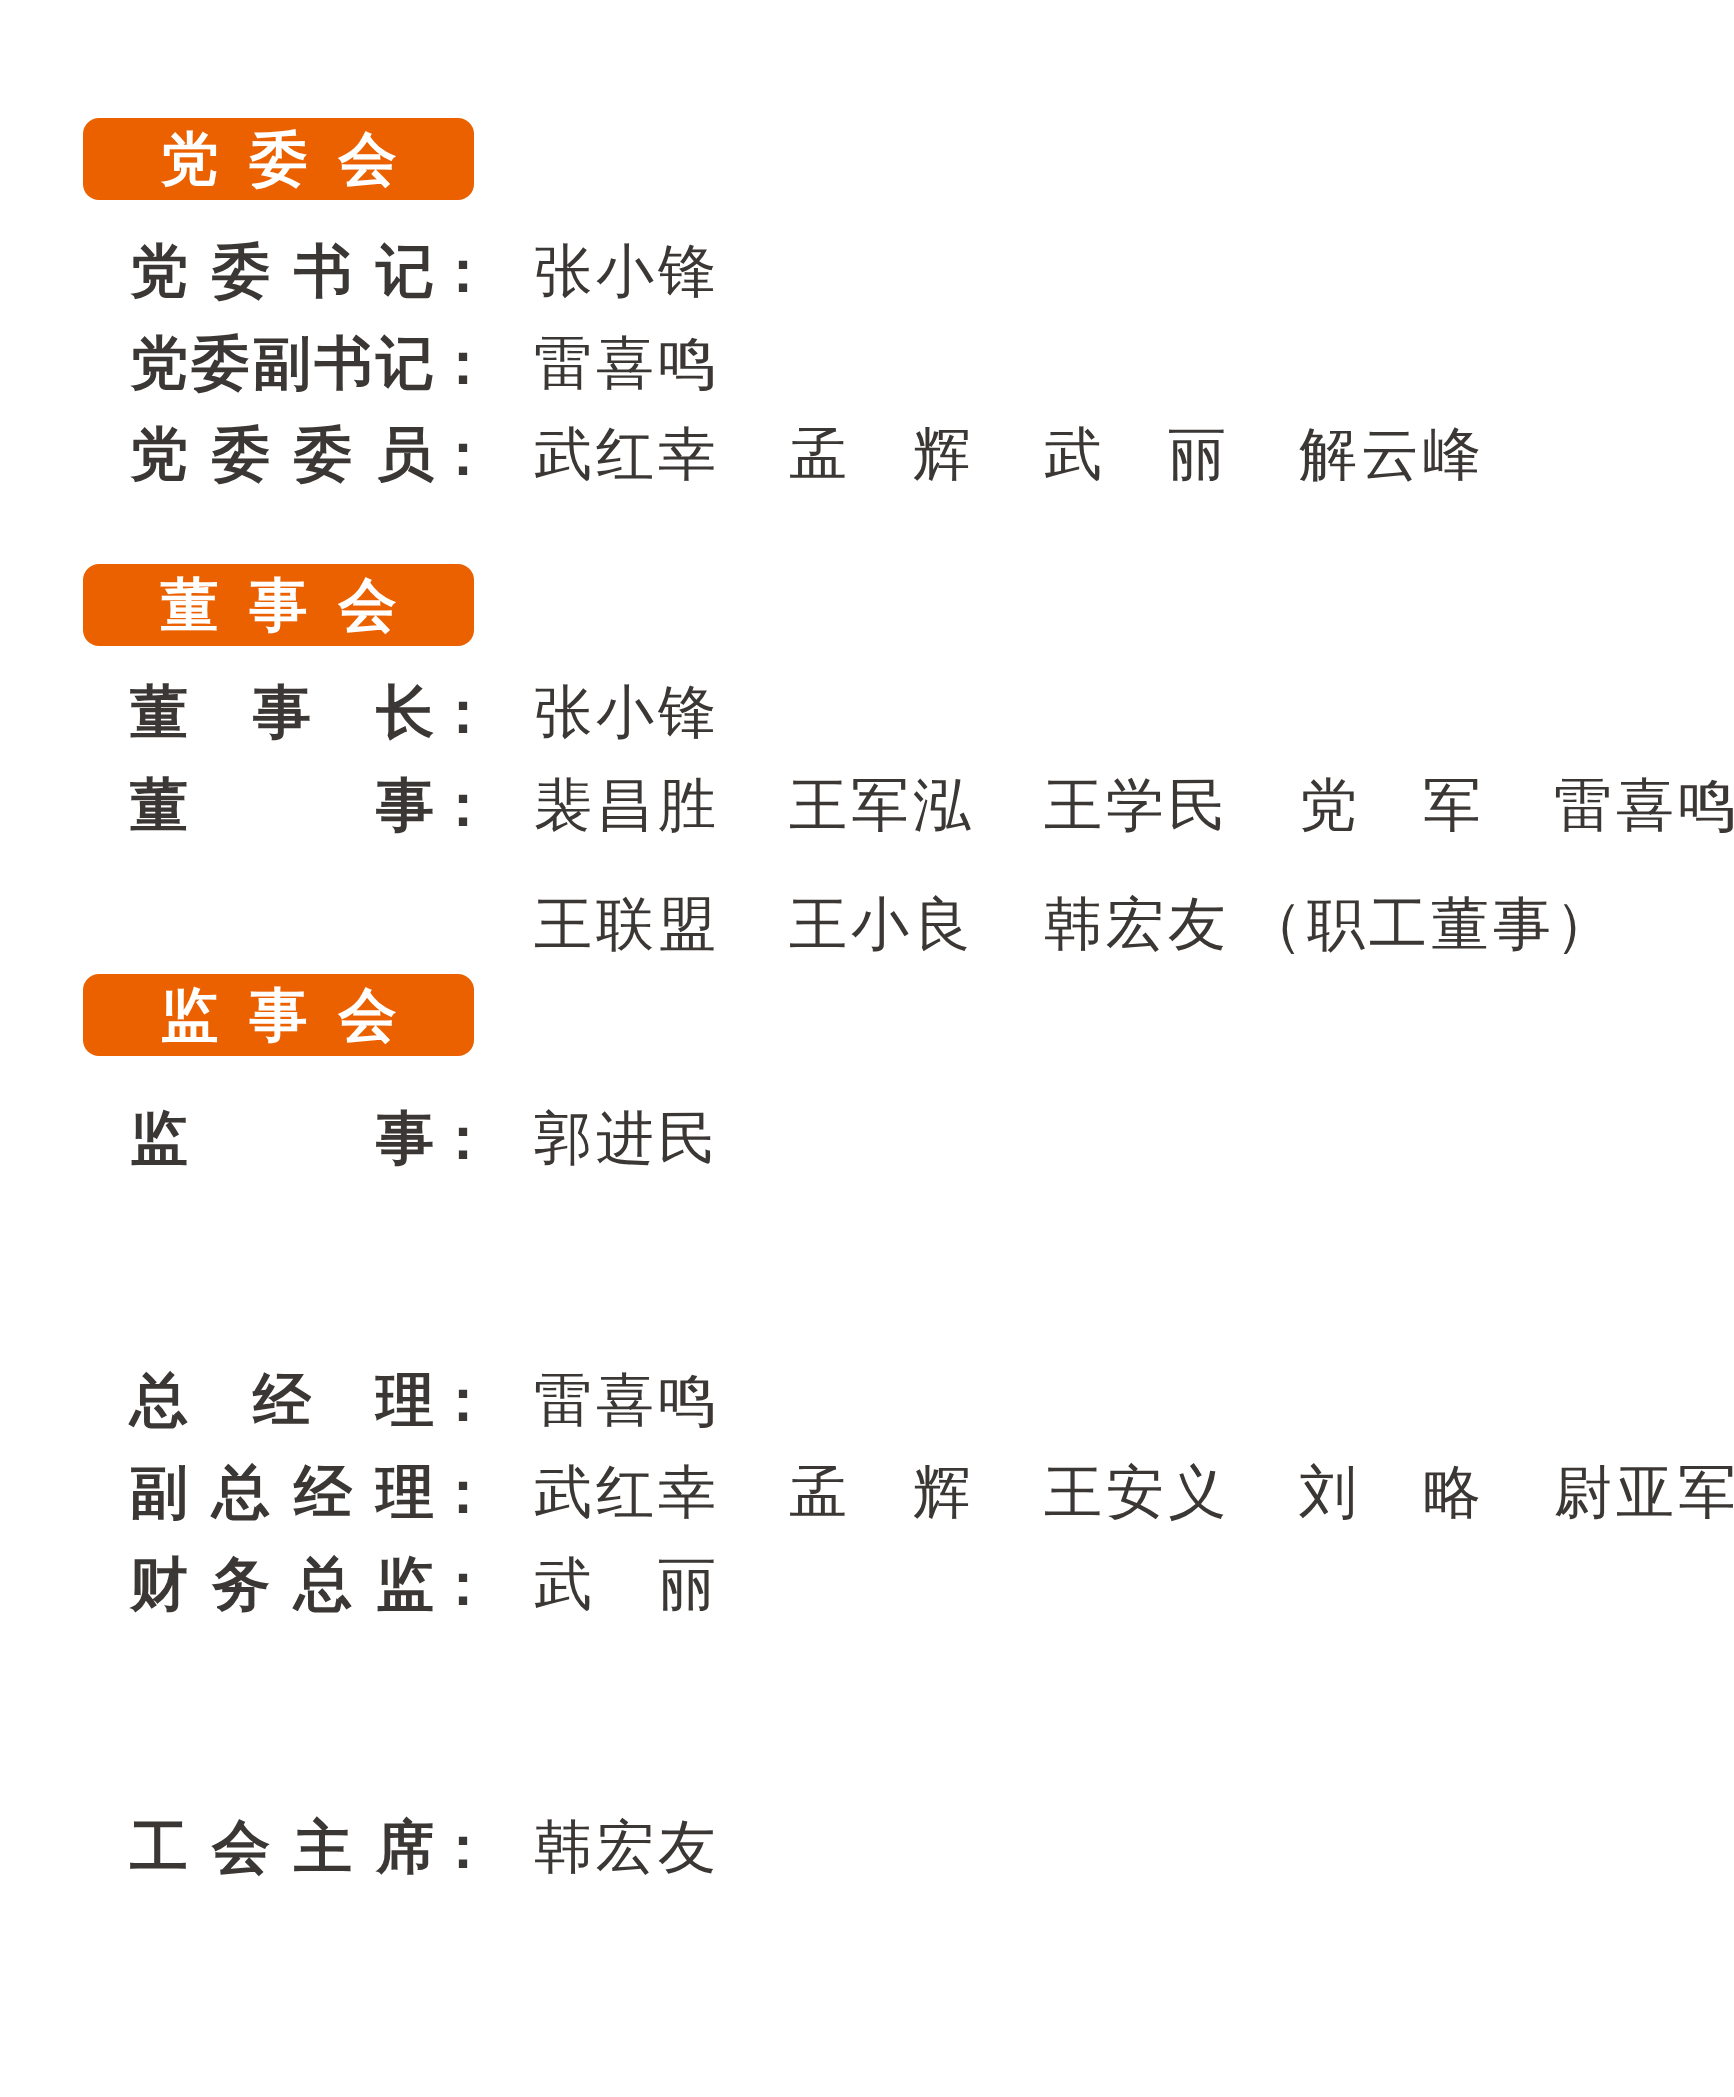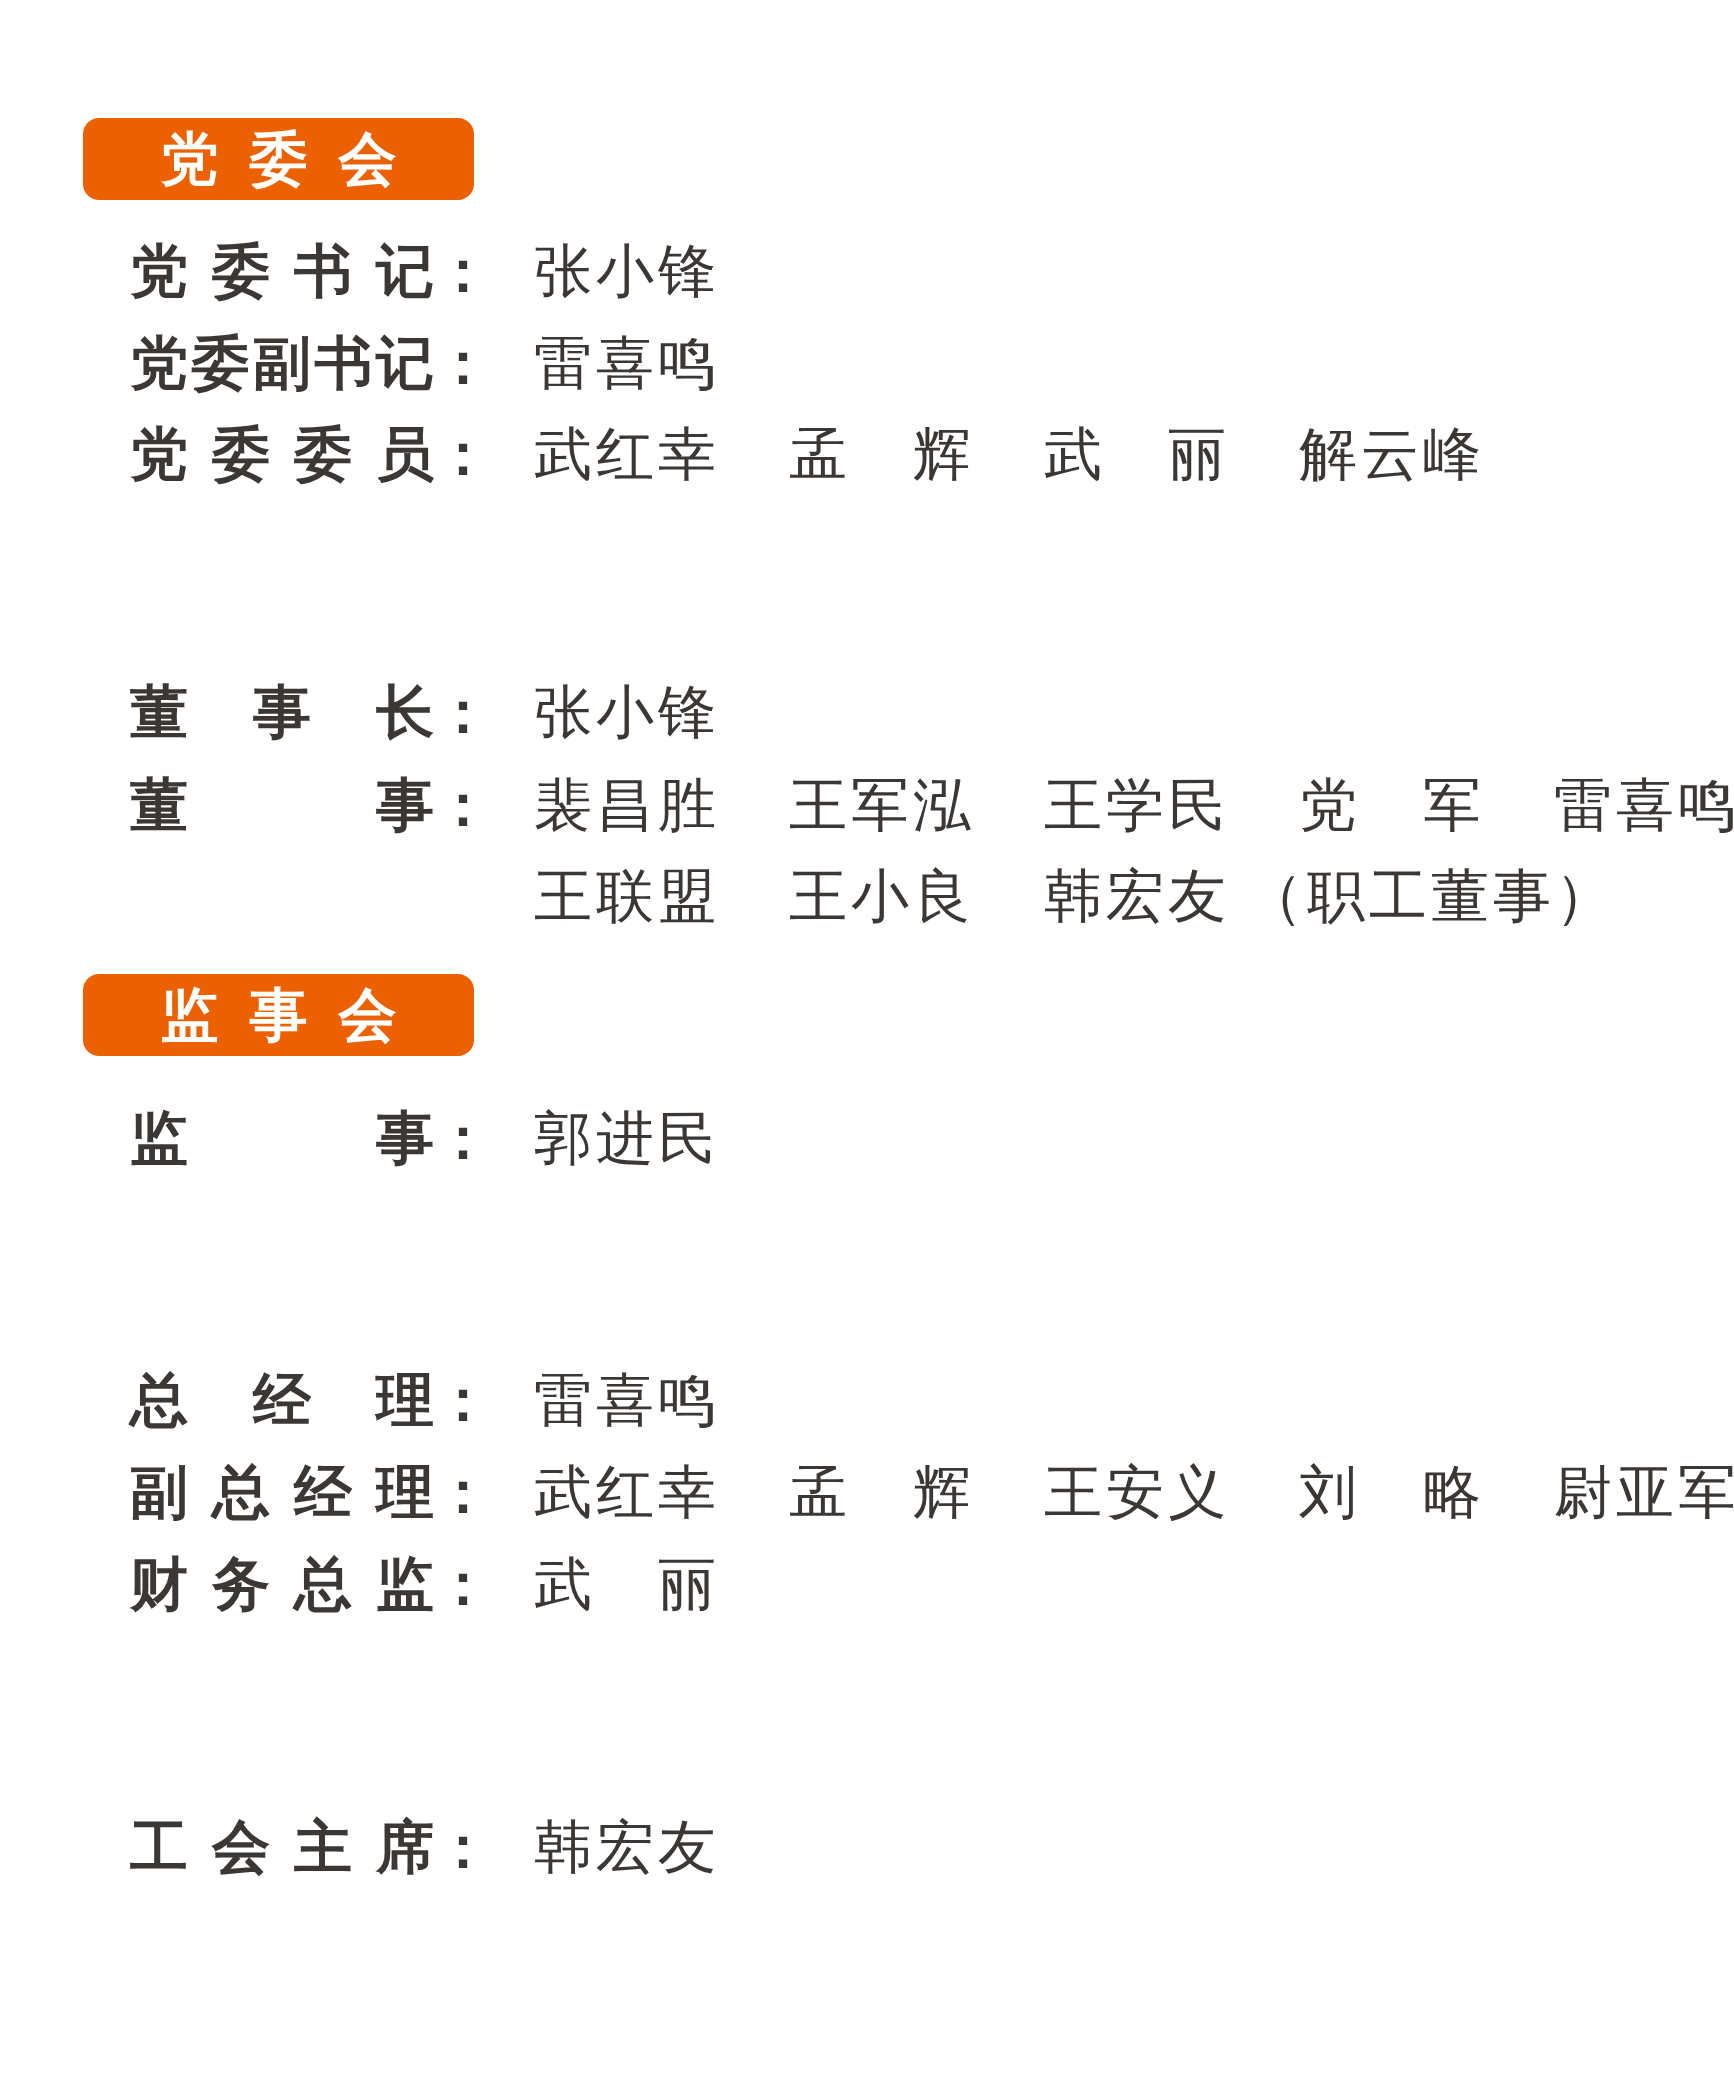--- a/index.html
+++ b/index.html
@@ -96,20 +96,23 @@
       <span class="colon">：</span>
     </div>
     <div class="names">
       <span class="name">武红幸</span>
       <span class="name">孟　辉</span>
       <span class="name">武　丽</span>
       <span class="name">解云峰</span>
     </div>
   </div>
 
+  <div class="sec-header" style="top:564px">
+    <span class="hdr-text">董事会</span>
+  </div>
 
   <div class="row" style="top:672px">
     <div class="label-wrap">
       <div class="lbl">
         <span>董</span>
         <span>事</span>
         <span>长</span>
       </div>
       <span class="colon">：</span>
     </div>
@@ -128,21 +131,21 @@
     </div>
     <div class="names">
       <span class="name">裴昌胜</span>
       <span class="name">王军泓</span>
       <span class="name">王学民</span>
       <span class="name">党　军</span>
       <span class="name">雷喜鸣</span>
     </div>
   </div>
 
-  <div class="row" style="top:856px">
+  <div class="row" style="top:884px">
     <div class="label-wrap"></div>
     <div class="names">
       <span class="name">王联盟</span>
       <span class="name">王小良</span>
       <span class="name-group">
         <span class="name">韩宏友</span>
         <span class="paren">（职工董事）</span>
       </span>
     </div>
   </div>

